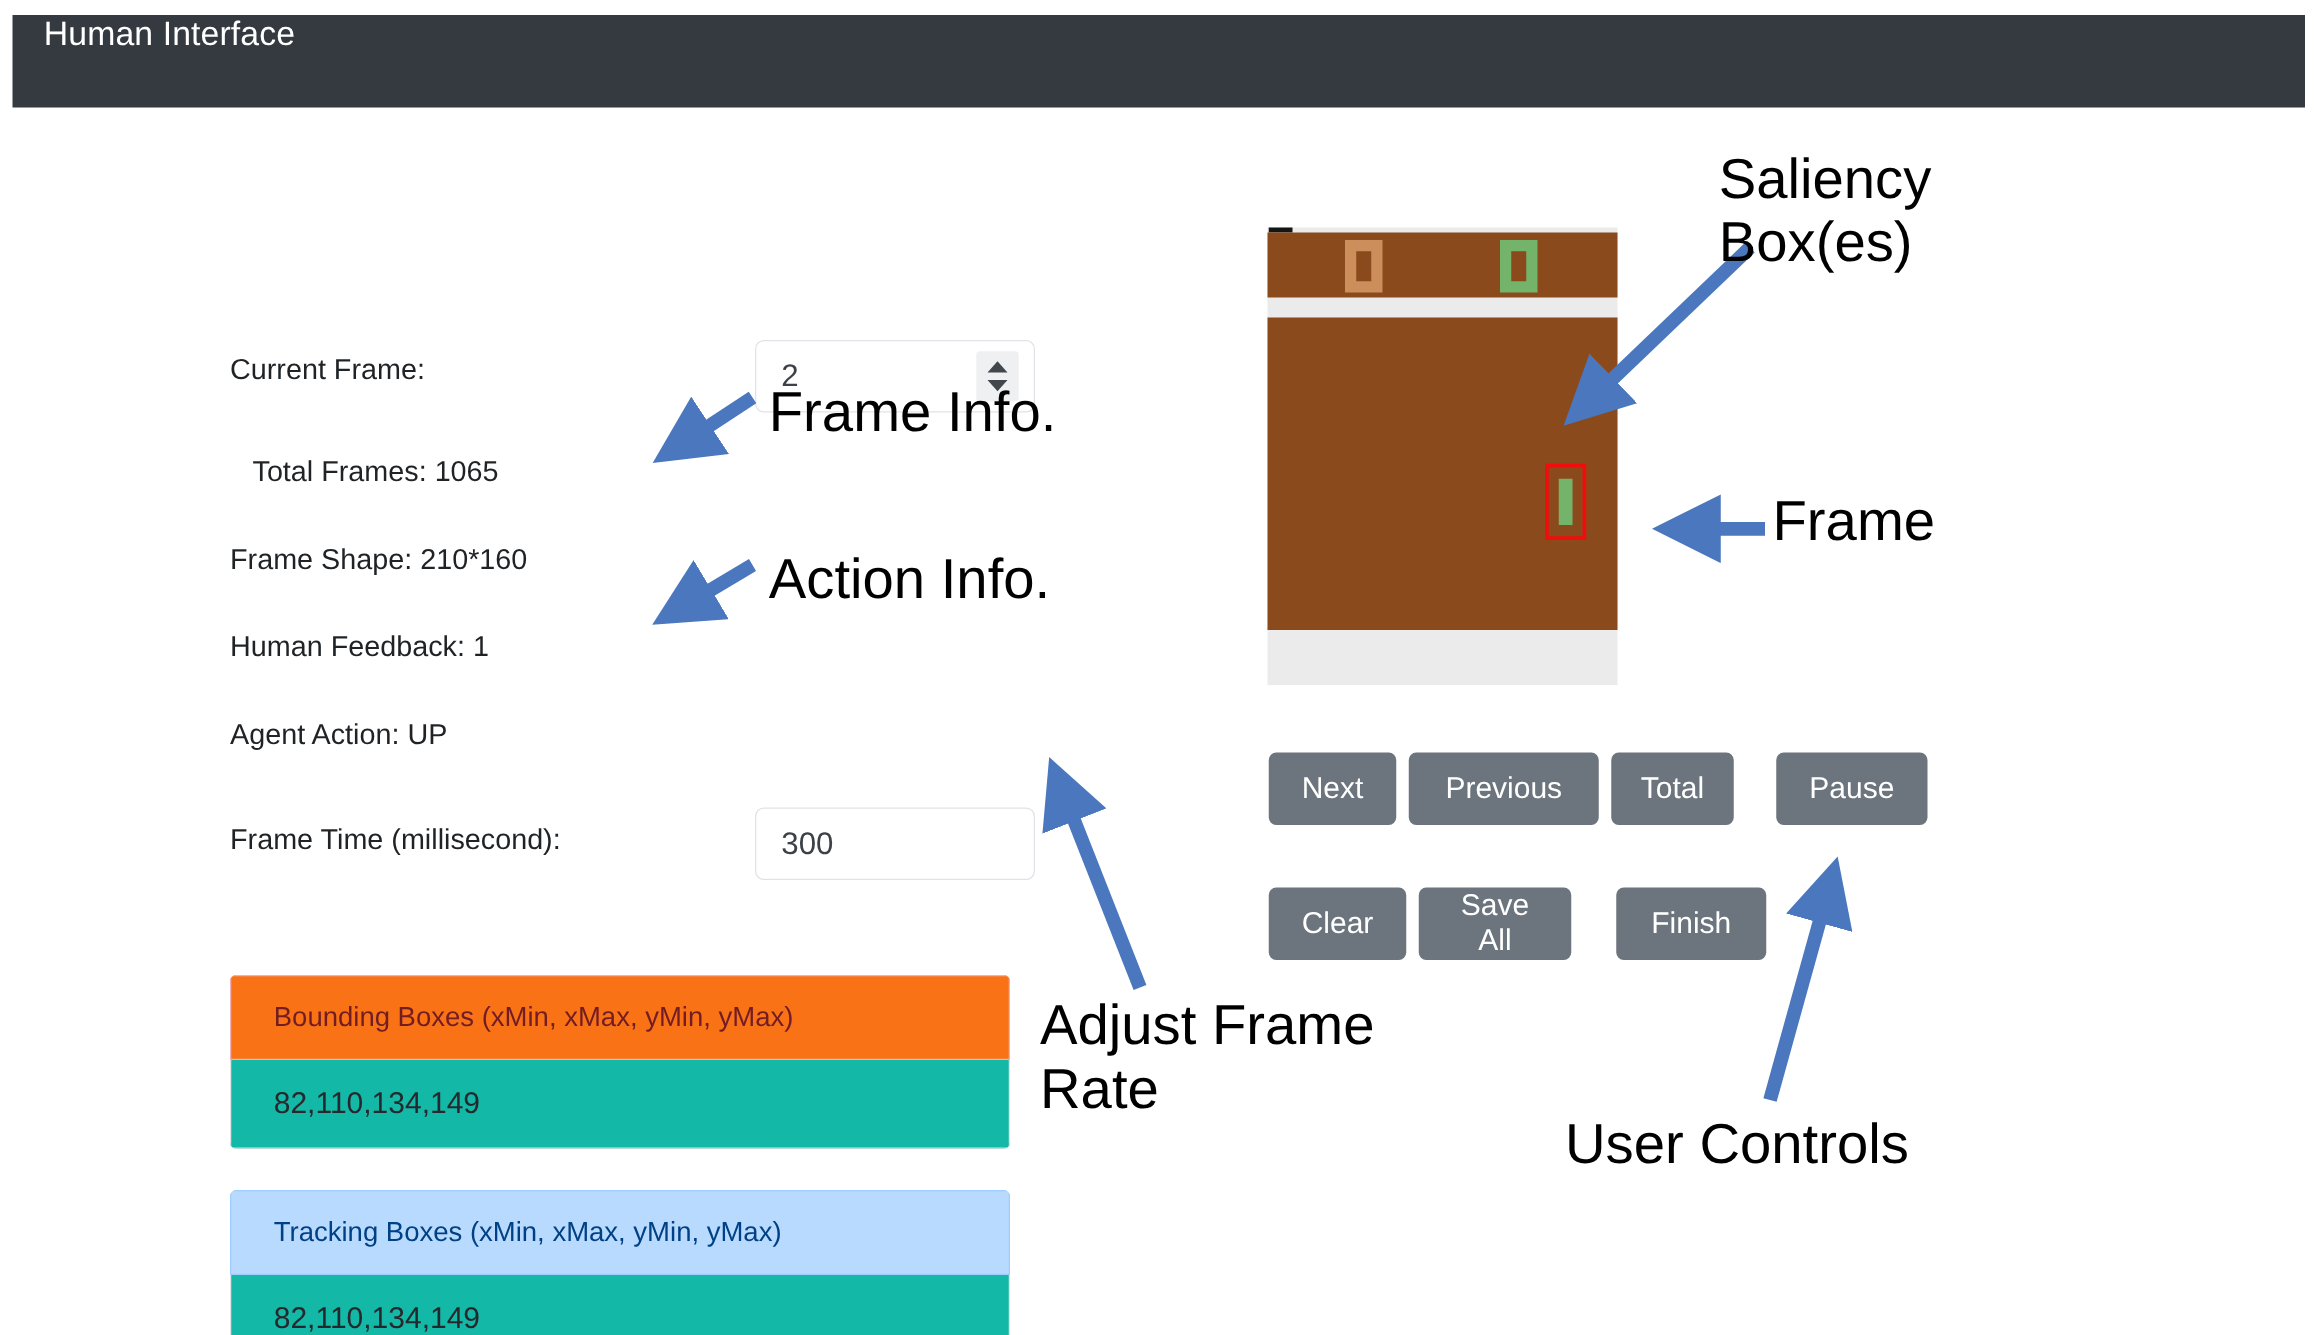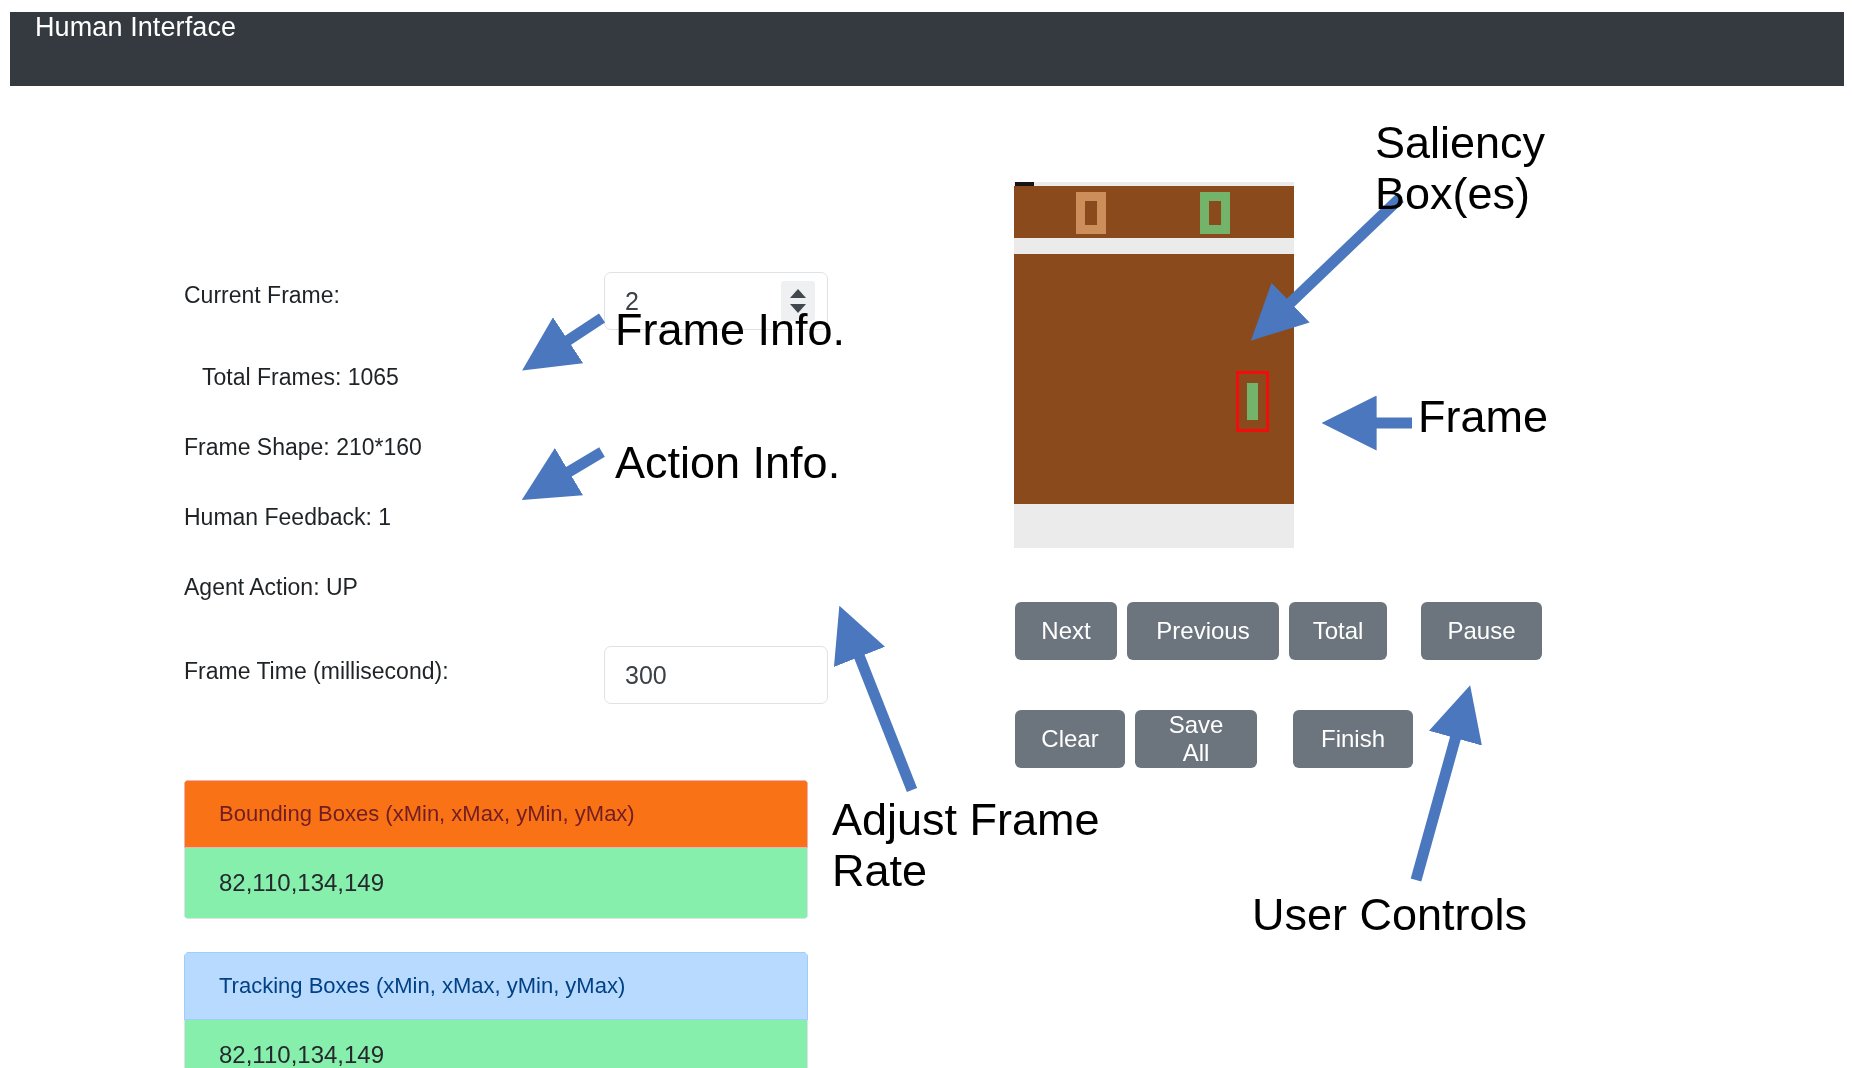--- a/index.html
+++ b/index.html
@@ -139,21 +139,21 @@
     font-size: 22px;
     box-sizing: border-box;
   }
   .lg-item {
     height: 71px;
     display: flex;
     align-items: center;
     padding-left: 34px;
     font-size: 24px;
     color: #25292d;
-    background: #86efac;
+    background: #14b8a6;
     box-sizing: border-box;
     border: 1px solid #e0e2e5;
     border-top: none;
   }
   .lg-danger .lg-header {
     background: #f97316;
     color: #721c24;
     border: 1px solid #f1b0b7;
   }
   .lg-primary .lg-header {

